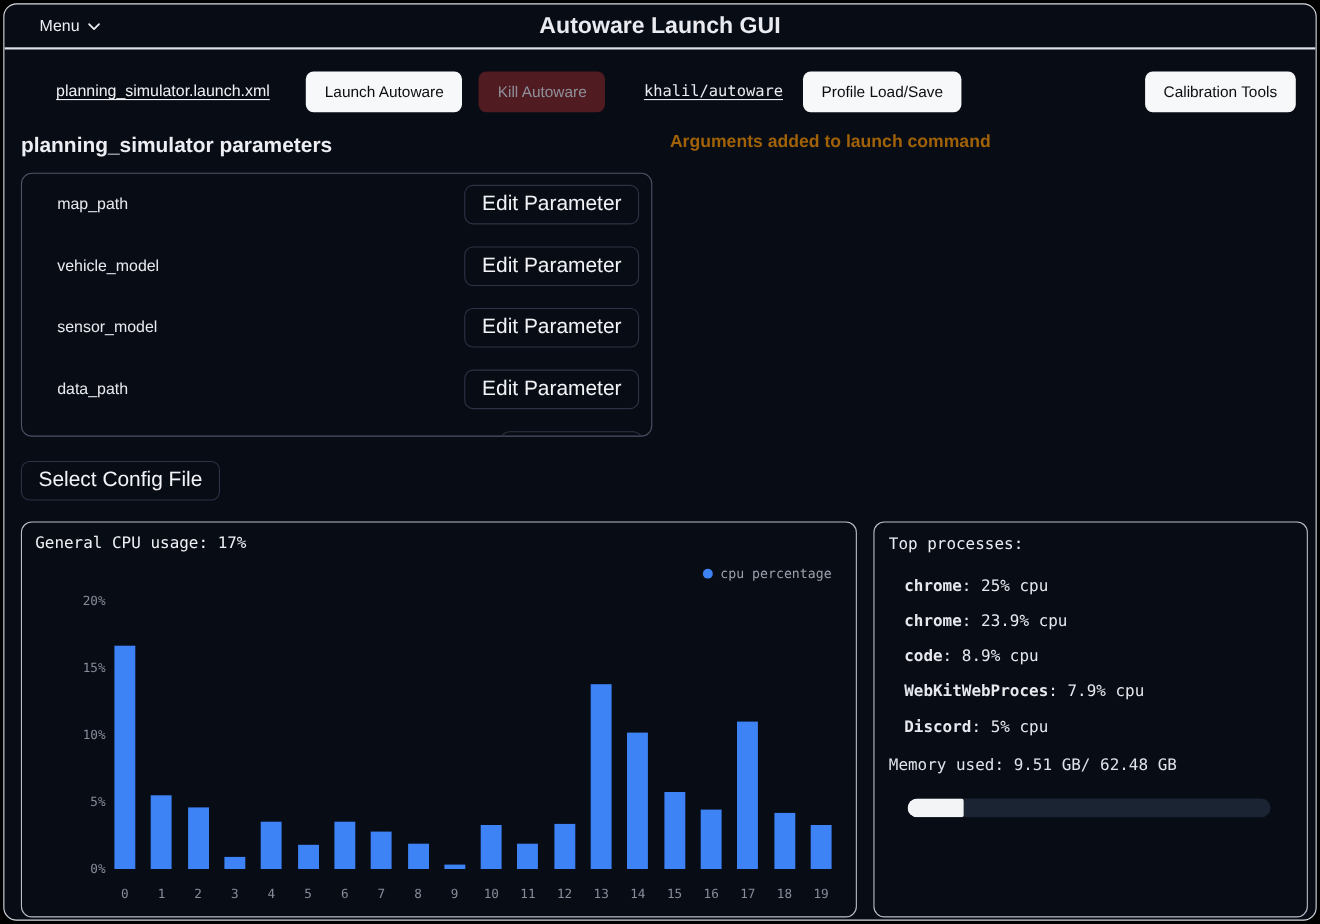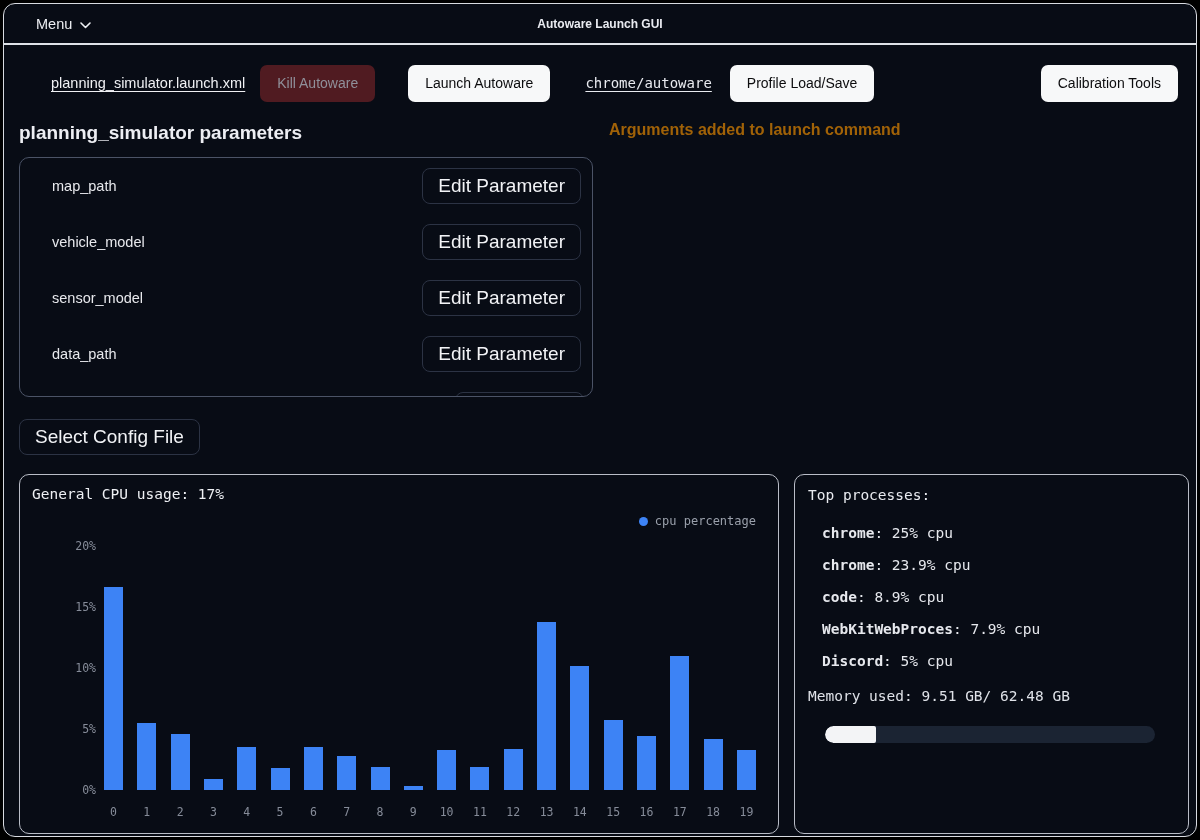--- a/index.html
+++ b/index.html
@@ -18,21 +18,21 @@
     border-bottom:2px solid #dfe2e8; display:flex; align-items:center;
   }
   .menu-btn {
     margin-left:32px; display:flex; align-items:center; gap:8px;
     background:none; border:none; color:#eceef2; font-size:14.5px; cursor:pointer;
     font-family:"Liberation Sans", sans-serif;
   }
   .menu-btn svg { margin-top:2px; }
   .app-title {
     position:absolute; left:0; right:0; text-align:center;
-    color:#e9ebf1; font-size:12px; font-weight:bold; pointer-events:none;
+    color:#e9ebf1; font-size:21px; font-weight:bold; pointer-events:none;
   }
 
   
   .toolbar {
     position:absolute; top:59px; left:0; right:0; height:40px;
     display:flex; align-items:center; padding:0 18px 0 47px;
   }
   .file-link { color:#f0f1f4; font-size:14.5px; text-decoration:underline; text-underline-offset:3px; }
   .btn {
     height:37px; border-radius:7px; font-size:14px; padding:0 17px;
@@ -144,23 +144,23 @@
         <svg width="11" height="7" viewBox="0 0 11 7">
             <polyline points="1,1 5.5,5.5 10,1" fill="none" stroke="#eceef2" stroke-width="1.6" stroke-linecap="round" stroke-linejoin="round"></polyline>
           </svg>
       </span>
     </button>
     <div class="app-title">Autoware Launch GUI</div>
   </div>
 
   <div class="toolbar">
     <a href="#" class="file-link">planning_simulator.launch.xml</a>
+    <button class="btn btn-white tb-launch">Launch Autoware</button>
     <button class="btn btn-kill tb-kill">Kill Autoware</button>
-    <button class="btn btn-white tb-launch">Launch Autoware</button>
-    <a href="#" class="repo-link mono tb-repo">chrome/autoware</a>
+    <a href="#" class="repo-link mono tb-repo">khalil/autoware</a>
     <button class="btn btn-white tb-prof">Profile Load/Save</button>
     <button class="btn btn-white tb-cal">Calibration Tools</button>
   </div>
 
   <div class="heading-left">planning_simulator parameters</div>
   <div class="heading-right">Arguments added to launch command</div>
 
   <div class="param-card">
     <div class="param-row">
       <span class="param-label">map_path</span>

